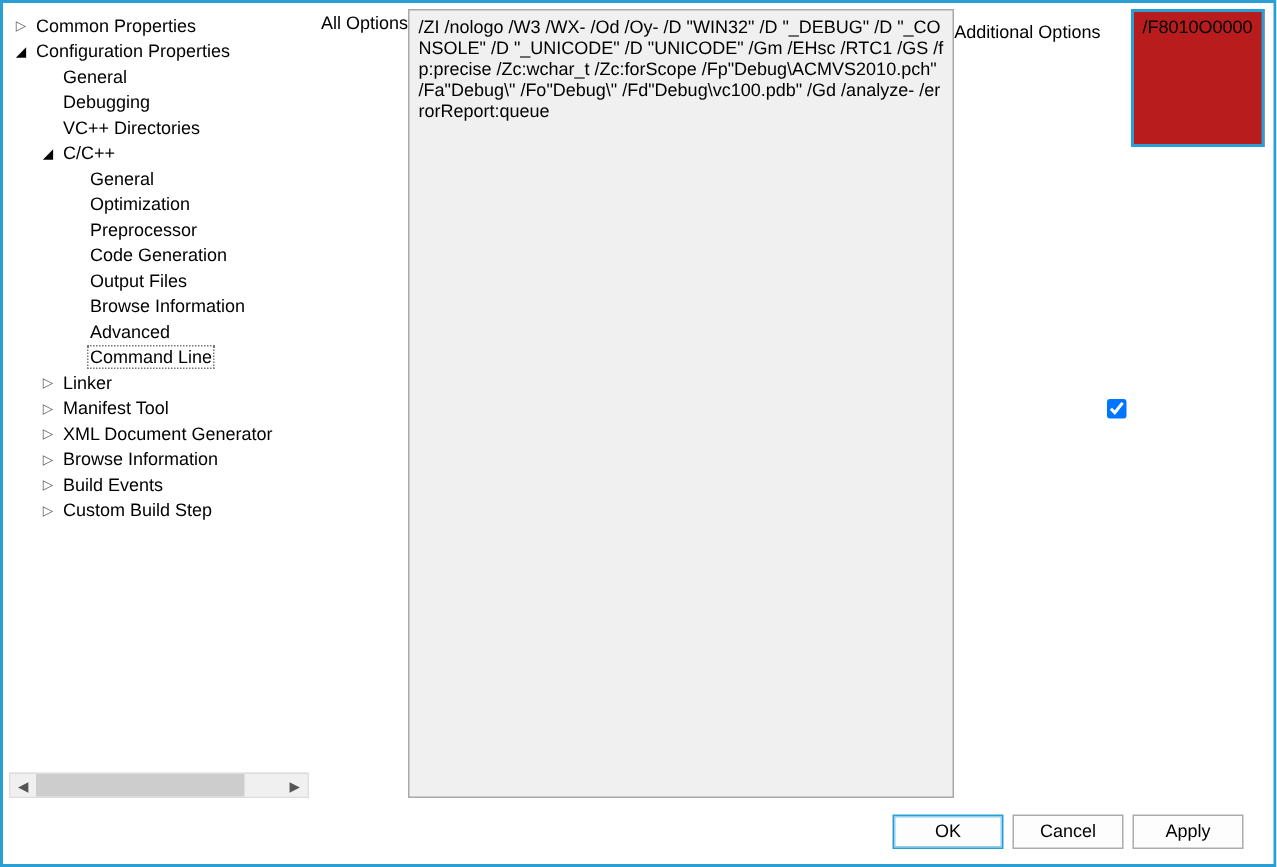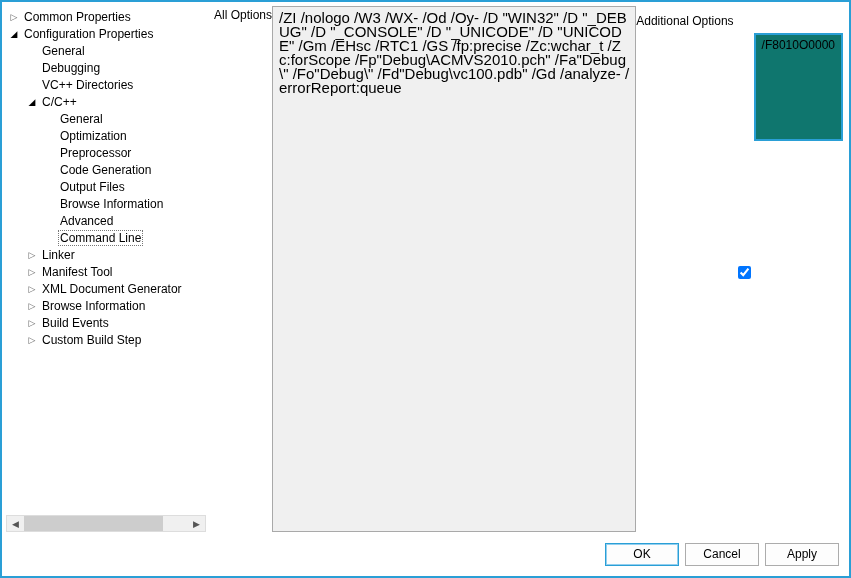--- a/index.html
+++ b/index.html
@@ -105,40 +105,39 @@
     gap: 4px;
   }
   .inherit-label input {
     width: 13px; height: 13px;
   }
   .all-options-box {
     flex: 1;
     border: 1px solid #a9a9a9;
     background: #f0f0f0;
     padding: 4px 6px;
-    font-size: 15px;
+    font-size: 12px;
     line-height: 14px;
     overflow: hidden;
     word-break: break-all;
   }
   .additional-box {
-    height: 108px;
+    height: 92px;
     border: 2px solid #2a9fd6;
-    background: #0f766e;
+    background: #b91c1c;
     padding: 3px 6px;
     font-size: 12px;
     margin-bottom: 2px;
-    margin-top: 27px;
   }
   .button-row {
     height: 44px;
     display: flex;
     justify-content: flex-end;
     align-items: center;
-    padding: 0 10px;
+    padding: 0 20px;
     gap: 6px;
   }
   .btn {
     width: 74px;
     height: 23px;
     border: 1px solid #acacac;
     background: #fdfdfd;
     font-size: 12px;
     cursor: default;
     display: flex;

